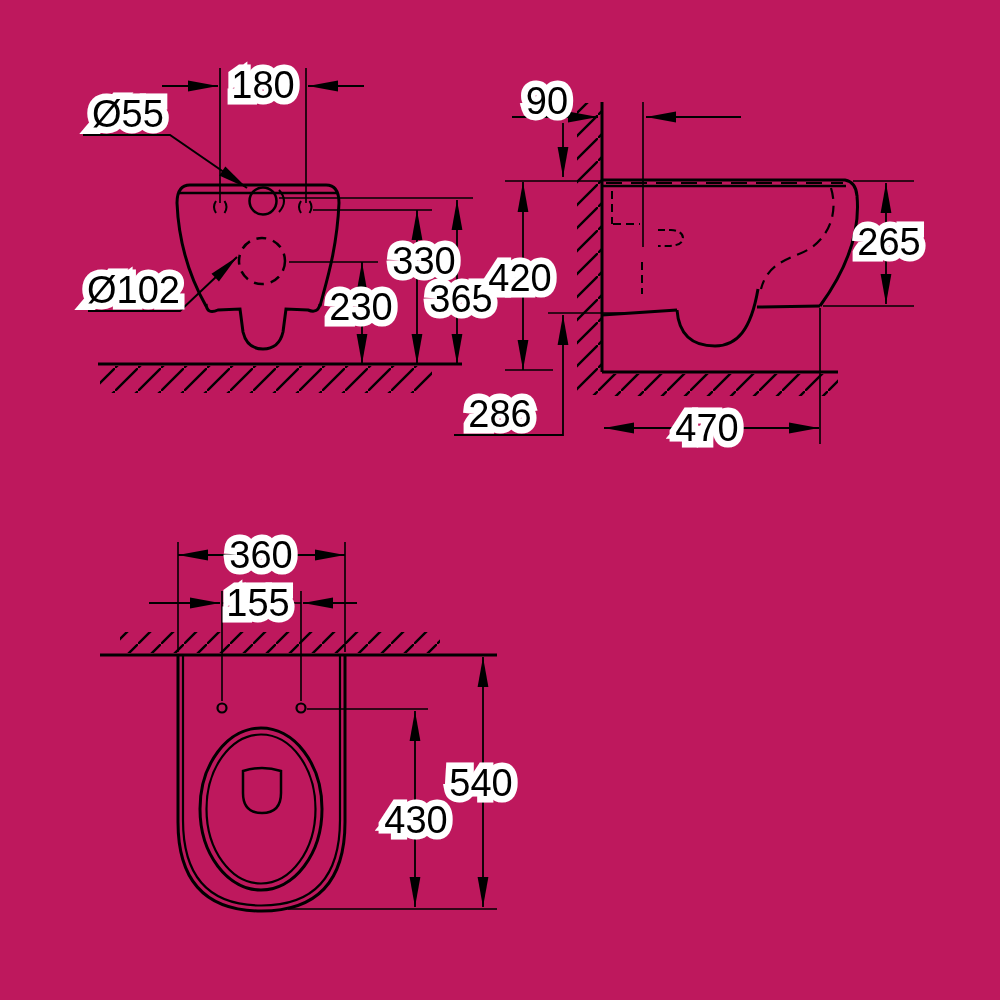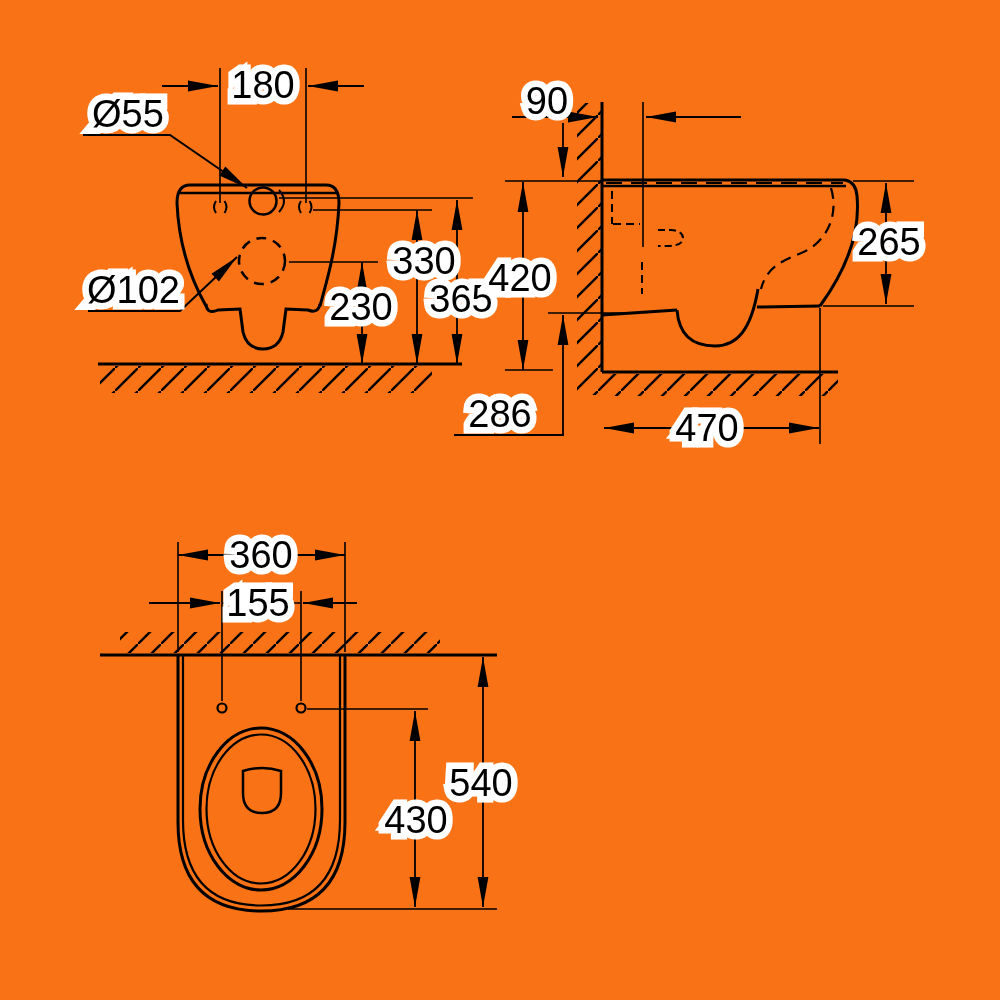--- a/index.html
+++ b/index.html
@@ -1,17 +1,17 @@
 <!DOCTYPE html>
 <html><head>
 <meta charset="utf-8">
 <style>
   html,body{margin:0;padding:0;background:#fff;}
   .canvas{
-    position:relative;width:1000px;height:1000px;background:#f97316;
+    position:relative;width:1000px;height:1000px;background:#be185d;
     font-family:"Liberation Sans", sans-serif;
   }
   svg{display:block;}
   
   .o3 {fill:none;stroke:#000;stroke-width:3;}
   .o25{fill:none;stroke:#000;stroke-width:2.5;}
   .o22{fill:none;stroke:#000;stroke-width:2.2;}
   .o2 {fill:none;stroke:#000;stroke-width:2;}
   .thin{fill:none;stroke:#000;stroke-width:1.6;}
   .dim {fill:none;stroke:#000;stroke-width:1.8;}

